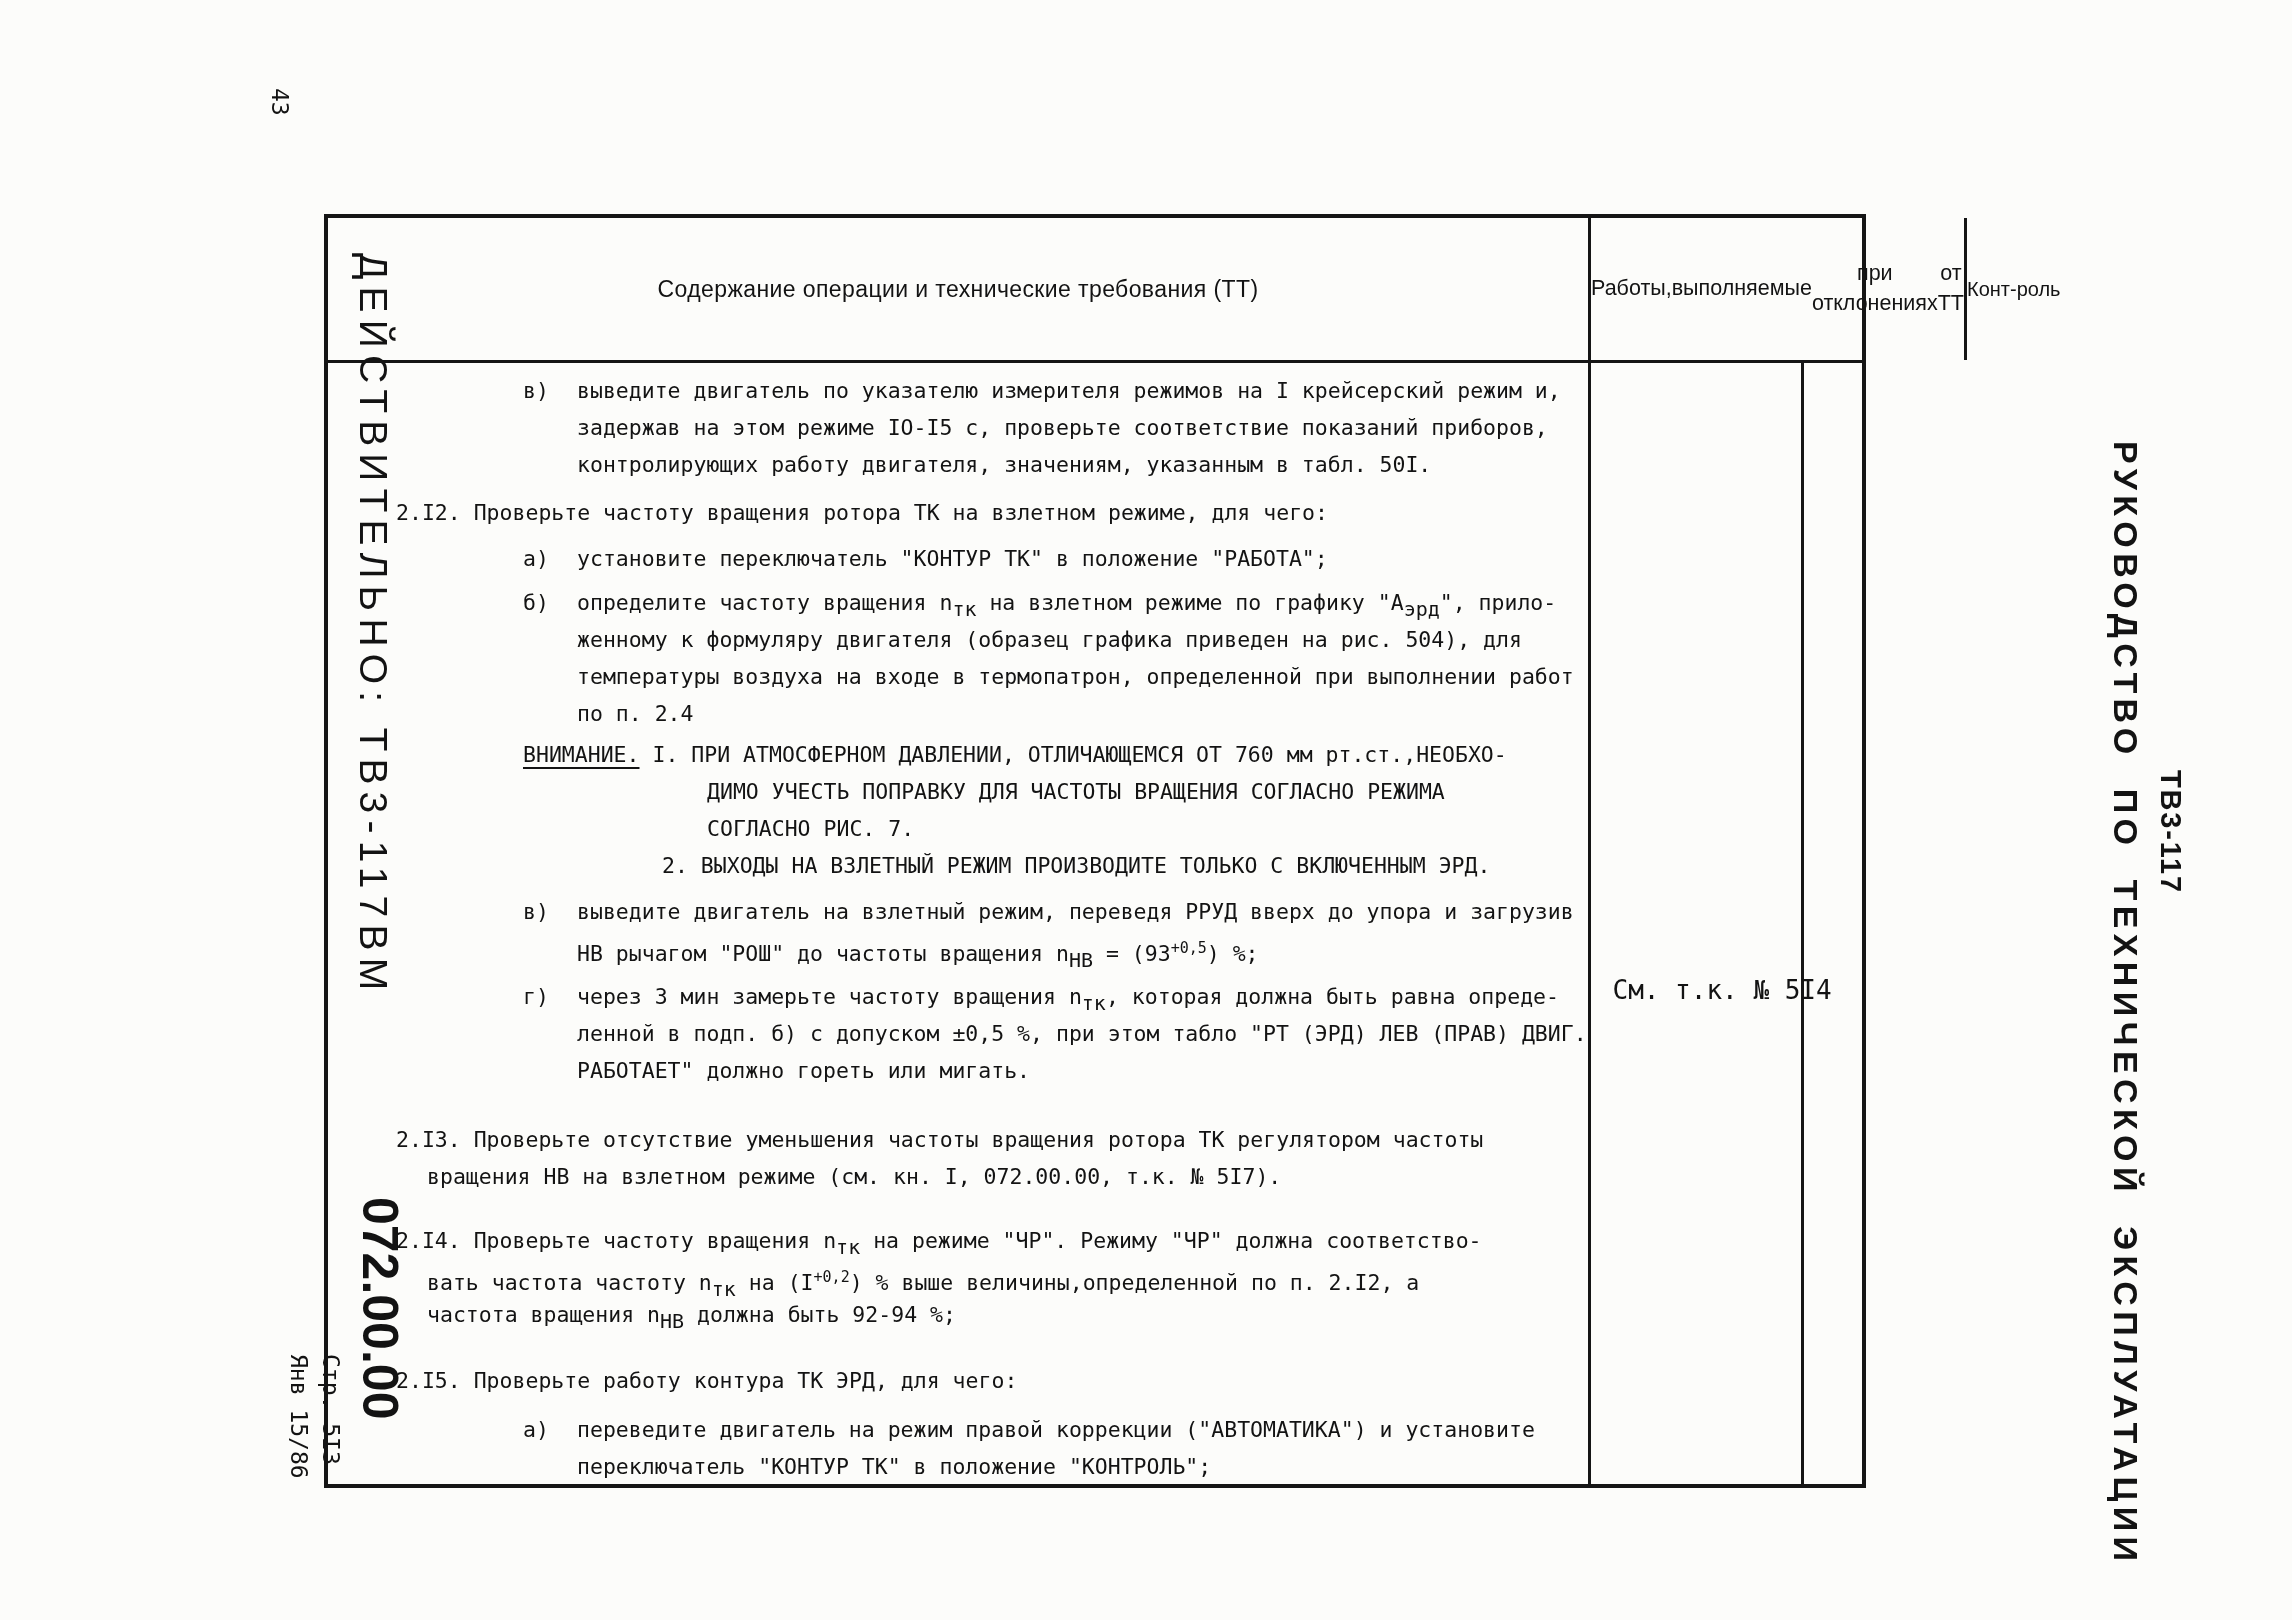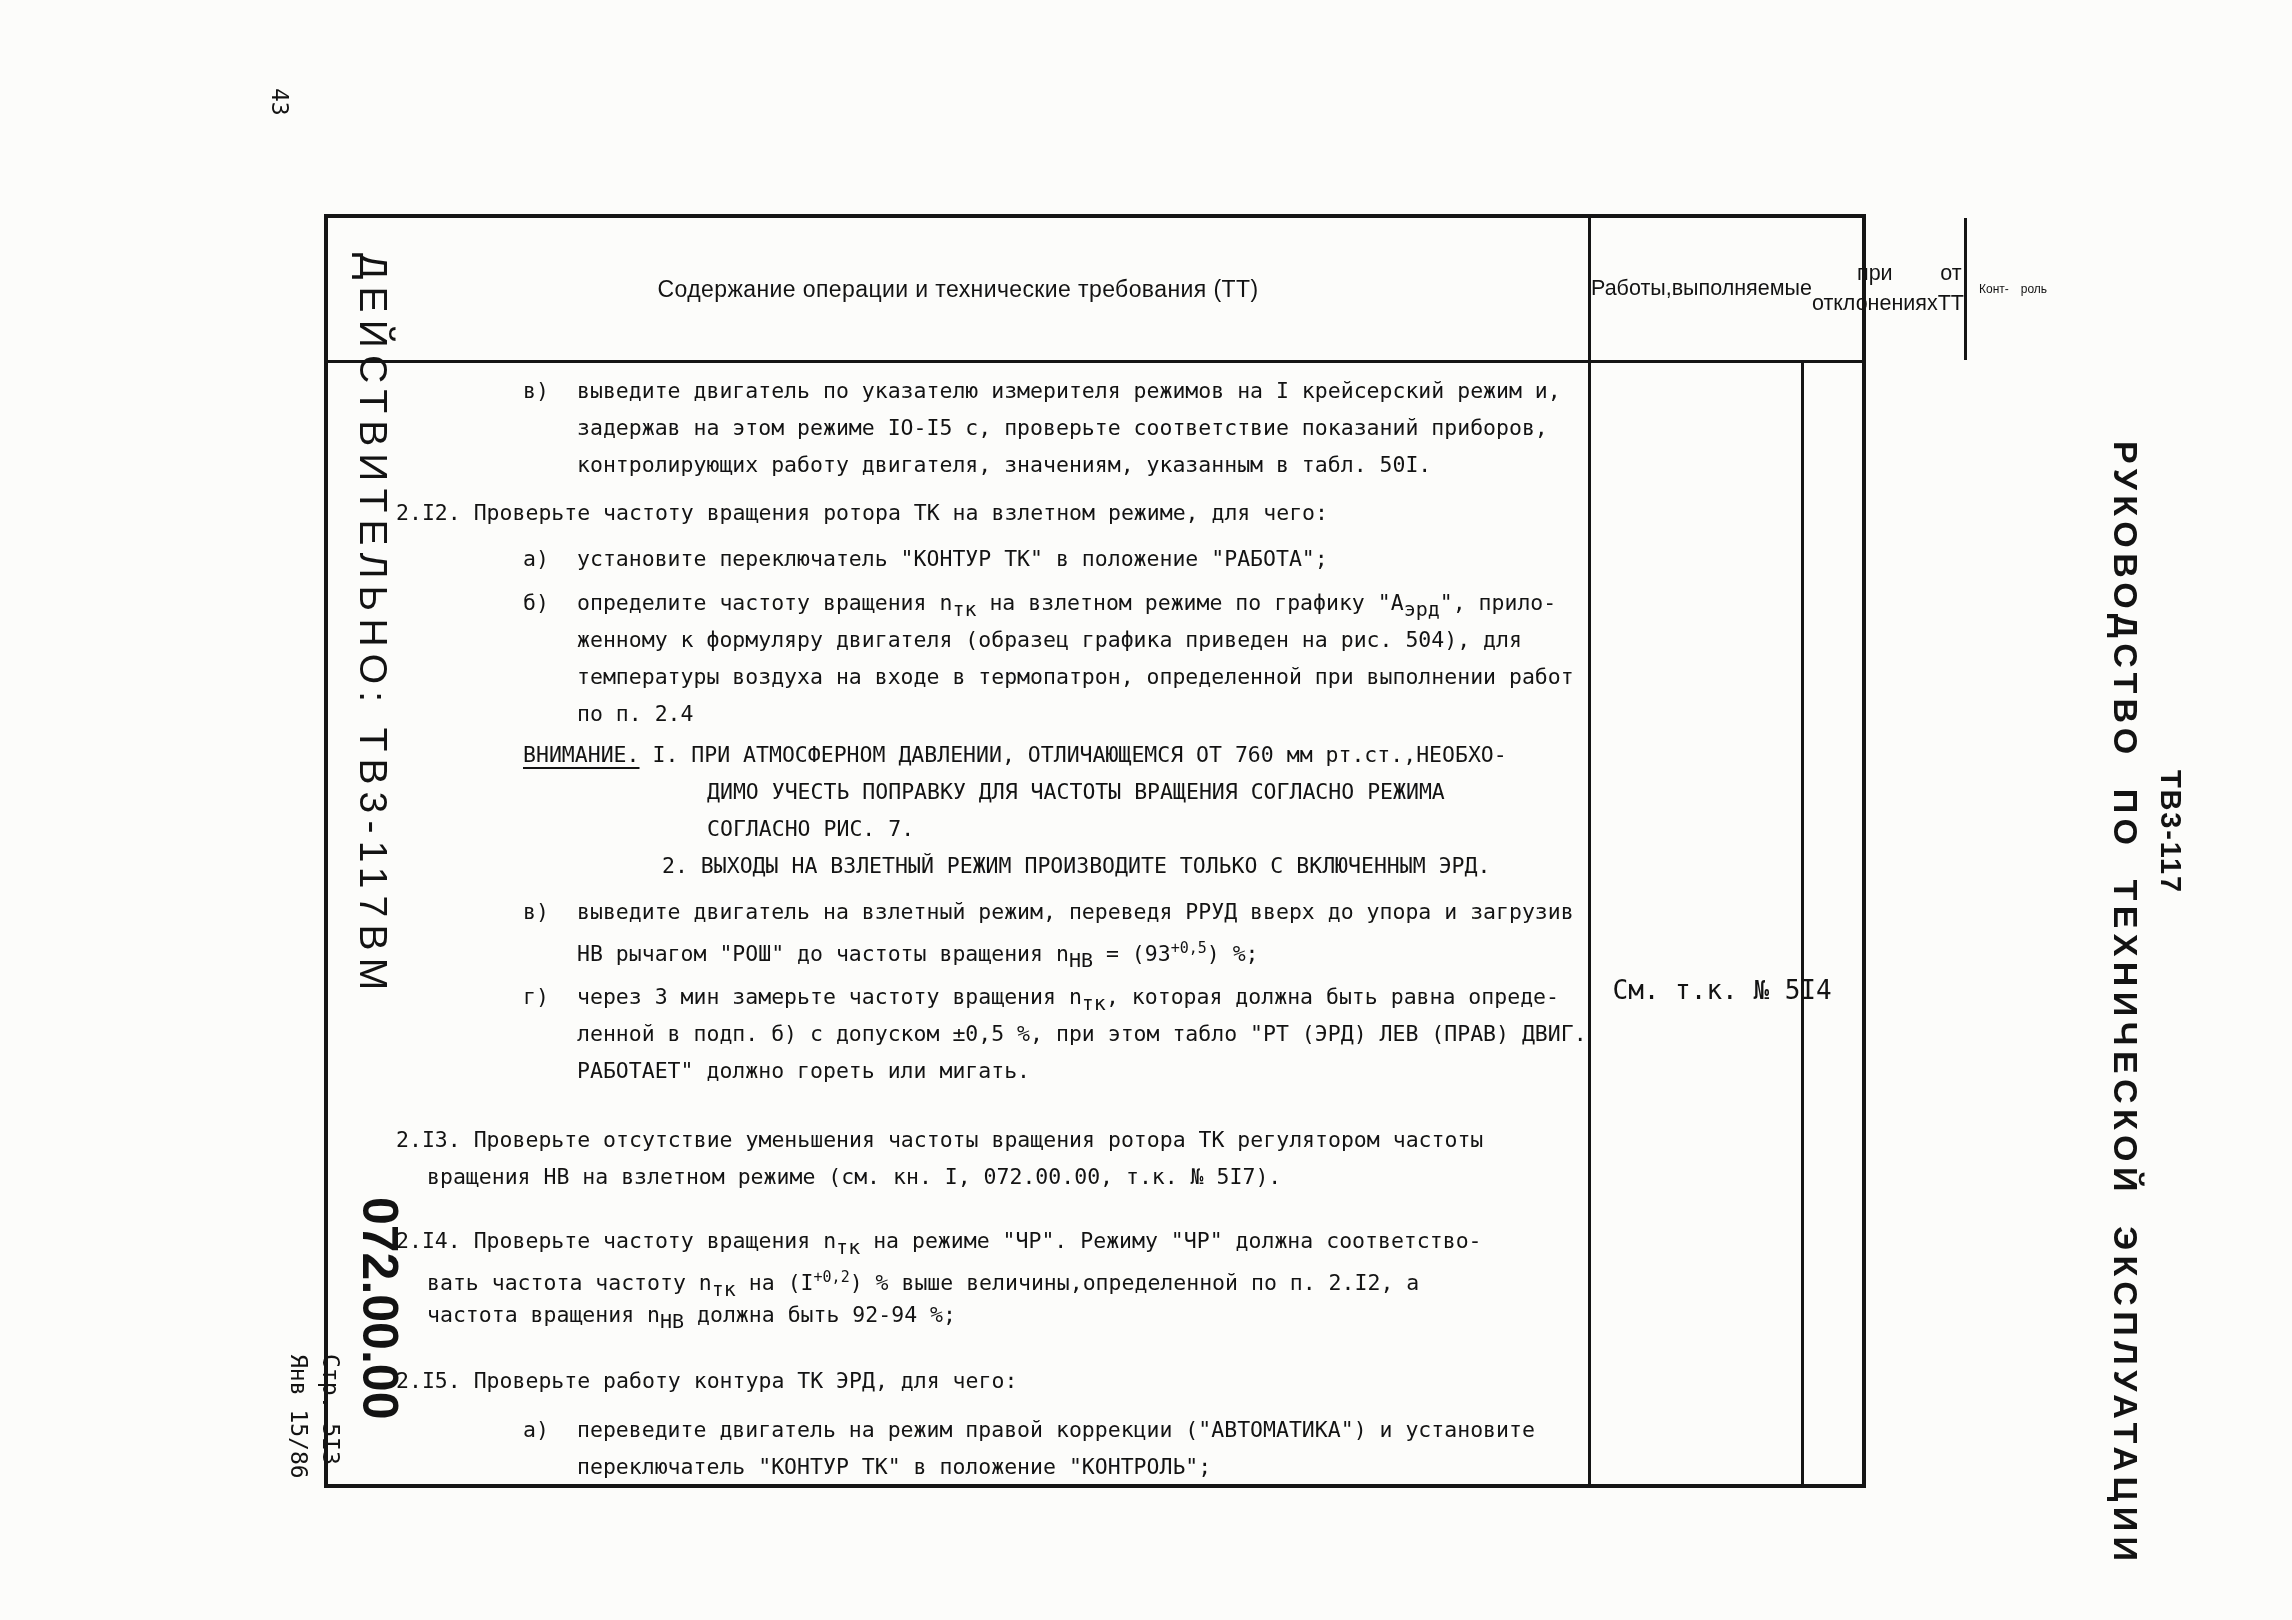--- a/index.html
+++ b/index.html
@@ -46,21 +46,21 @@
   }
   .hrow{display:flex;flex:0 0 142px;border-bottom:3.6px solid #151515;}
   .brow{display:flex;flex:1 1 auto;}
   .c1{flex:0 0 1263px;border-right:3.6px solid #151515;box-sizing:border-box;position:relative;}
   .c2{flex:0 0 213px;border-right:3.6px solid #151515;box-sizing:border-box;position:relative;}
   .c3{flex:1 1 auto;position:relative;}
   .hcell{display:flex;flex-direction:row;align-items:center;justify-content:center;
     text-align:center;font-family:"Liberation Sans",sans-serif;}
   .h1txt{font-size:23px;letter-spacing:0.4px;}
   .h2txt{font-size:21.5px;line-height:29.6px;}
-  .h3txt{font-size:12px;line-height:27px;margin-left:12px;}
+  .h3txt{font-size:20px;line-height:27px;}
 
   
   .bodycell{padding-top:9px;font-size:21.5px;}
   .para{margin:0;}
   .kind-item{display:flex;margin-left:195px;}
   .plabel{flex:0 0 54px;height:37px;line-height:37px;}
   .ptext{flex:1 1 auto;min-width:0;}
   .kind-section{margin-left:68px;}
   .kind-section .line.wrap{padding-left:31px;}
   .kind-vnim{margin-left:195px;}

